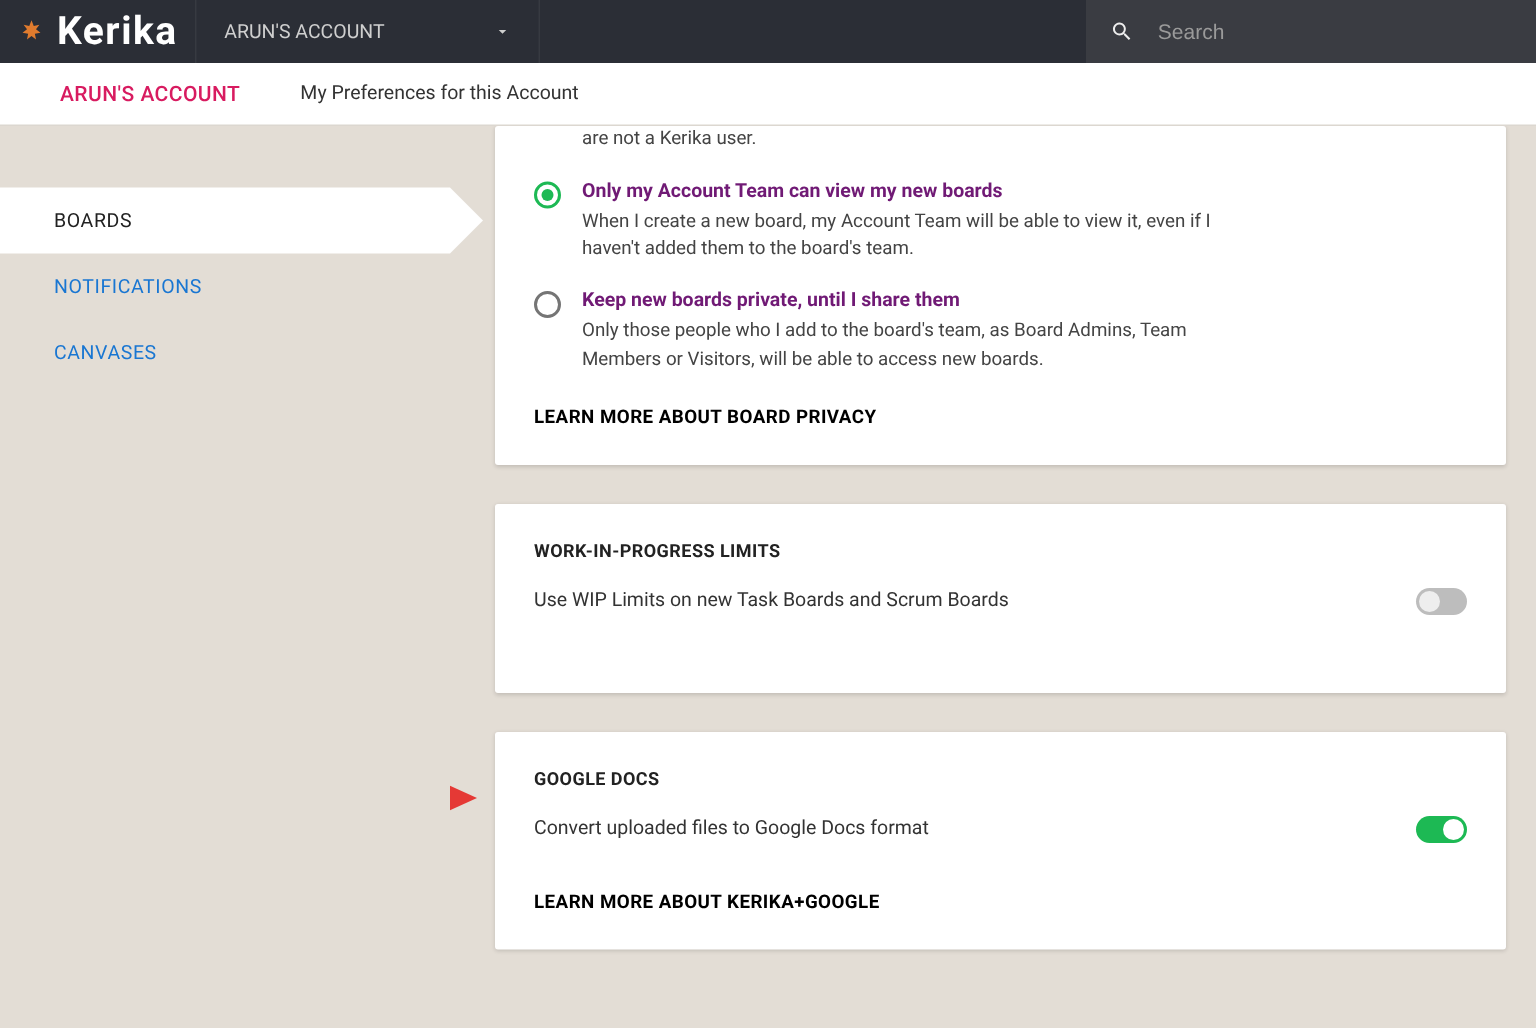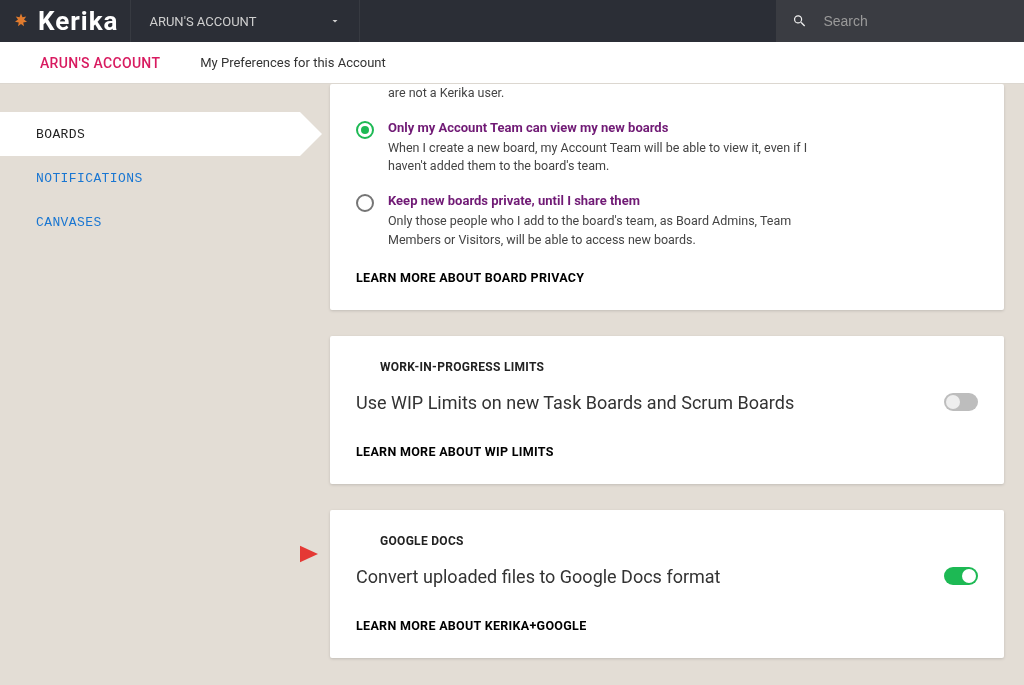--- a/index.html
+++ b/index.html
@@ -4,51 +4,51 @@
 <style>
   * { box-sizing: border-box; margin: 0; padding: 0; }
   body { font-family: -apple-system, Roboto, "Helvetica Neue", Arial, sans-serif; background: #e3ddd5; width: 1024px; height: 685px; overflow: hidden; }
 
   .topbar { display: flex; height: 42px; background: #2b2e36; color: #e7e7e7; align-items: stretch; }
   .brand { display: flex; align-items: center; padding: 0 12px; gap: 8px; }
   .brand-logo { width: 18px; height: 18px; }
   .brand-name { font-weight: 700; font-size: 26px; letter-spacing: 1px; color: #fff; }
   .account-dd { display: flex; align-items: center; padding: 0 18px; gap: 12px; color: #cfcfcf; font-size: 13px; border-left: 1px solid rgba(255,255,255,0.06); border-right: 1px solid rgba(255,255,255,0.06); cursor: pointer; min-width: 230px; justify-content: space-between; }
   .spacer { flex: 1; }
-  .searchbox { display: flex; align-items: center; background: #3a3c42; width: 248px; padding: 0 16px; gap: 16px; }
+  .searchbox { display: flex; align-items: center; background: #3a3c42; width: 300px; padding: 0 16px; gap: 16px; }
   .searchbox input { background: transparent; border: none; outline: none; color: #ddd; font-size: 14px; width: 100%; }
   .searchbox input::placeholder { color: #9a9a9a; }
 
   .subheader { display: flex; align-items: center; height: 42px; background: #fff; border-bottom: 1px solid #dcd7d0; }
   .subheader .account-link { color: #d81b60; font-weight: 500; font-size: 14px; padding: 0 40px; letter-spacing: 0.3px; }
   .subheader .page-title { color: #333; font-size: 13px; }
 
   .layout { display: flex; height: calc(100% - 84px); }
-  .sidebar { width: 300px; padding-top: 28px; font-family: Liberation Mono, monospace; }
+  .sidebar { width: 300px; padding-top: 41px; }
   .side-item { position: relative; height: 44px; display: flex; align-items: center; padding: 0 24px 0 36px; font-size: 13px; letter-spacing: 0.4px; cursor: pointer; }
   .side-item.active { background: #fff; font-weight: 400; color: #222; }
   .side-item.active::after { content: ""; position: absolute; right: -22px; top: 0; width: 0; height: 0; border-top: 22px solid transparent; border-bottom: 22px solid transparent; border-left: 22px solid #fff; }
   .side-item.link { color: #1976d2; }
 
   .main { flex: 1; padding: 0 20px 20px 30px; overflow-y: auto; }
 
   .card { background: #fff; border-radius: 2px; box-shadow: 0 1px 3px rgba(0,0,0,0.15); padding: 24px 26px; margin-bottom: 26px; position: relative; }
   .card-first { padding-top: 0; }
-  .section-title { font-size: 12px; font-weight: 700; letter-spacing: 0.3px; color: #222; margin-bottom: 18px; margin-left: 24px; }
+  .section-title { font-size: 12px; font-weight: 700; letter-spacing: 0.3px; color: #222; margin-bottom: 18px; }
   .learn-more { color: #000000; font-weight: 700; font-size: 12.5px; letter-spacing: 0.3px; cursor: pointer; display: inline-block; }
 
   .radio-row { display: flex; gap: 14px; margin-bottom: 18px; }
   .radio { width: 18px; height: 18px; border: 2px solid #757575; border-radius: 50%; flex-shrink: 0; margin-top: 1px; position: relative; cursor: pointer; }
   .radio.selected { border-color: #1db954; }
   .radio.selected::after { content: ""; position: absolute; top: 3px; left: 3px; width: 8px; height: 8px; background: #1db954; border-radius: 50%; }
   .radio-text .r-title { font-weight: 700; font-size: 13px; color: #701a75; margin-bottom: 4px; }
   .radio-text .r-desc { font-size: 12.5px; color: #444; line-height: 1.45; max-width: 440px; }
 
   .toggle-row { display: flex; justify-content: space-between; align-items: center; margin-bottom: 28px; }
-  .toggle-label { font-size: 18px; color: #333; }
+  .toggle-label { font-size: 13px; color: #333; }
   .toggle { width: 34px; height: 18px; border-radius: 9px; position: relative; cursor: pointer; }
   .toggle .knob { width: 14px; height: 14px; border-radius: 50%; position: absolute; top: 2px; }
   .toggle.off { background: #bdbdbd; } .toggle.off .knob { left: 2px; background: #eee; }
   .toggle.on { background: #1db954; } .toggle.on .knob { right: 2px; background: #fff; }
 
   .arrow-annot { position: absolute; left: -90px; top: 30px; }
 </style>
 </head>
 <body>
 
@@ -122,21 +122,20 @@
     </div>
 
     <div class="card">
       <div class="section-title">WORK-IN-PROGRESS LIMITS</div>
       <div class="toggle-row">
         <span class="toggle-label">Use WIP Limits on new Task Boards and Scrum Boards</span>
         <div class="toggle off">
             <div class="knob"></div>
           </div>
       </div>
-      <span class="learn-more">LEARN MORE ABOUT WIP LIMITS</span>
     </div>
 
     <div class="card">
       <svg class="arrow-annot" width="80" height="28" viewBox="0 0 80 28">
         <line x1="4" y1="14" x2="58" y2="14" stroke="#e53935" stroke-width="6" stroke-linecap="round"></line>
         <polygon points="56,4 78,14 56,24" fill="#e53935"></polygon>
       </svg>
       <div class="section-title">GOOGLE DOCS</div>
       <div class="toggle-row">
         <span class="toggle-label">Convert uploaded files to Google Docs format</span>

